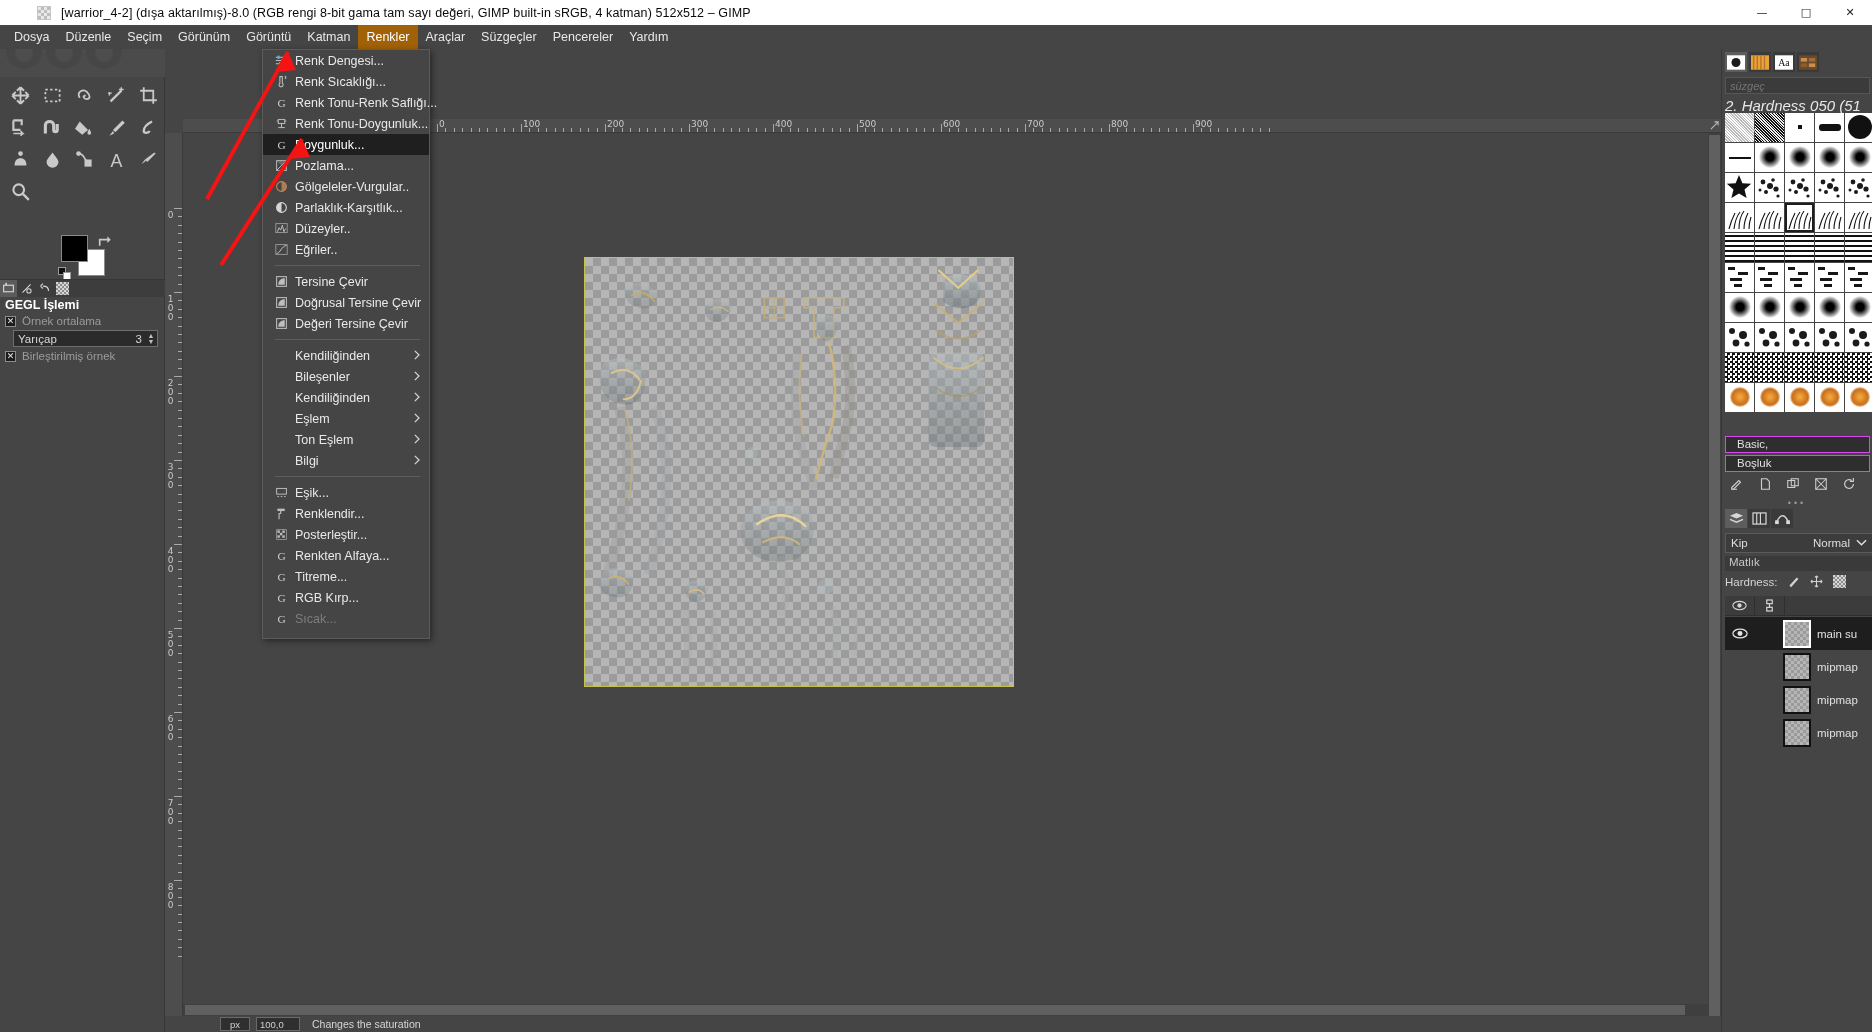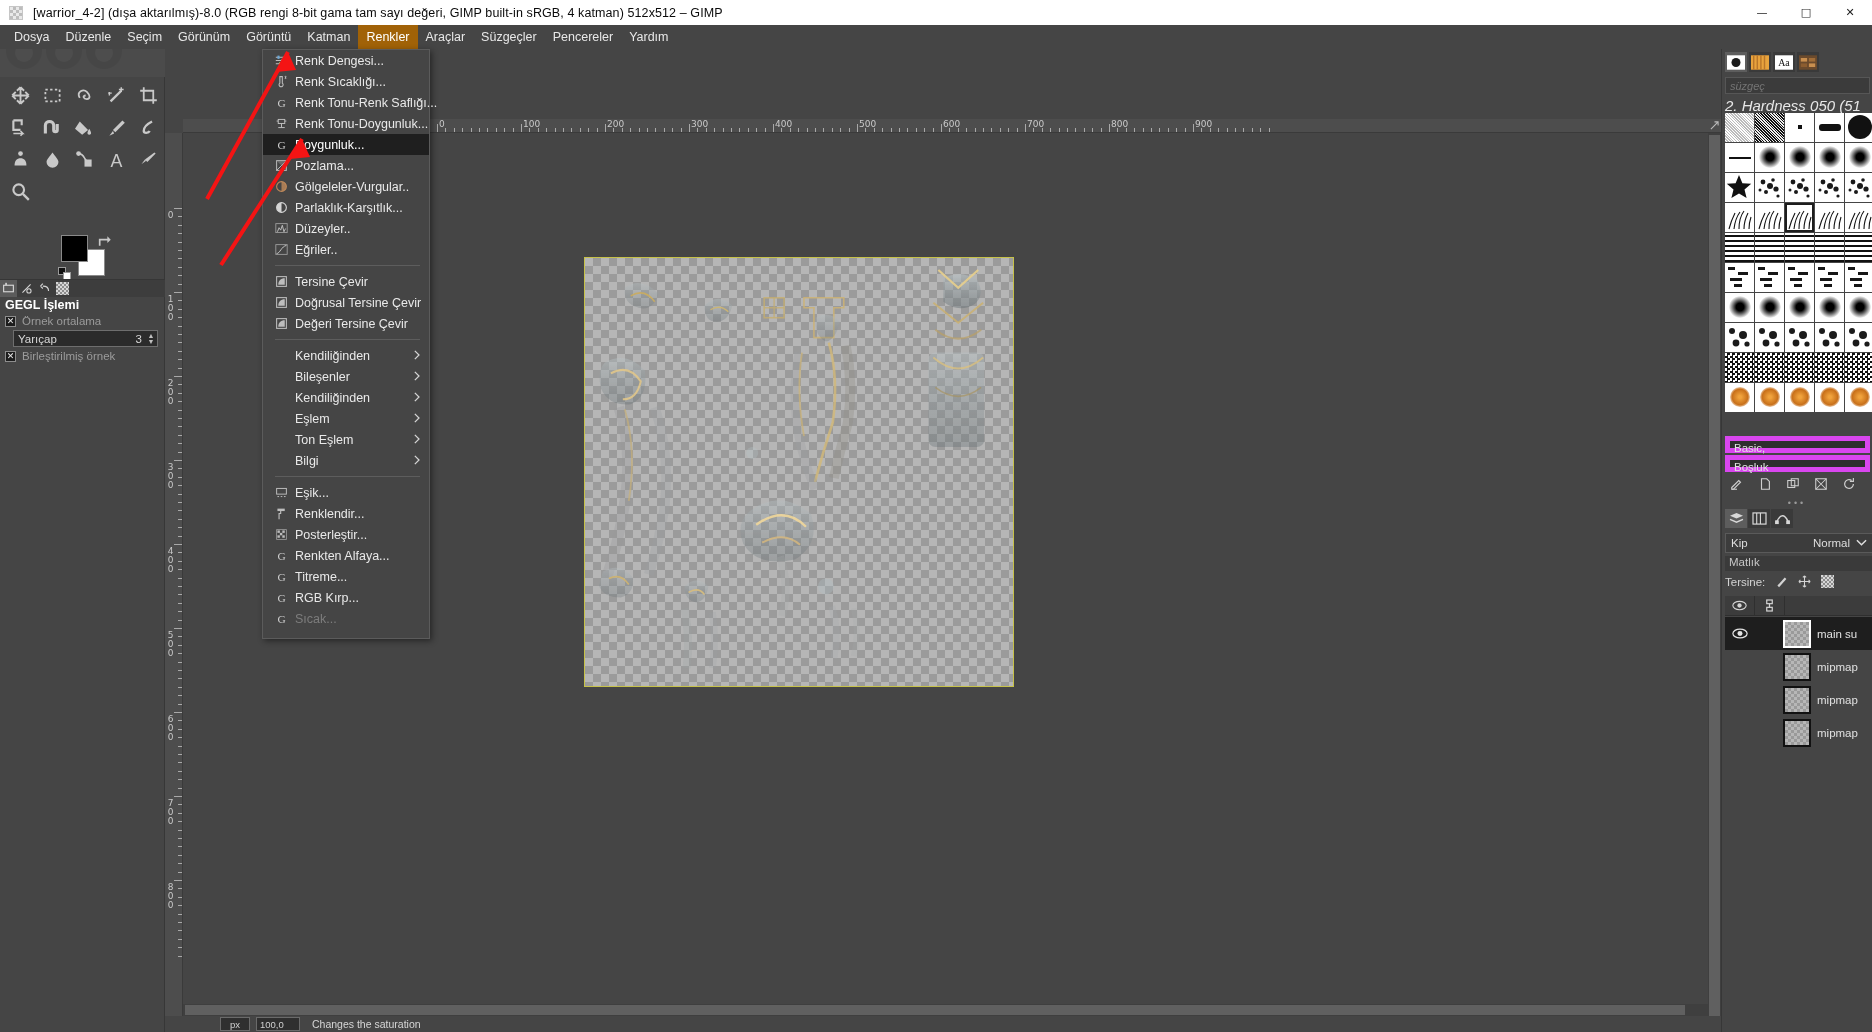--- a/index.html
+++ b/index.html
@@ -7,21 +7,21 @@
     width: 1872px; height: 1032px;
     background: #454545;
     font-family: "Liberation Sans", sans-serif;
     overflow: hidden;
   }
   body { position: relative; }
 
   
   .titlebar {
     position: absolute; left:0; top:0; width:1872px; height:25px;
-    background:#ffffff; display:flex; align-items:center;
+    background:#ffffff; display:flex; align-items:center;padding-left:28px;
   }
   .titlebar .tb-icon {
     width:14px; height:14px; margin-left:9px; margin-right:10px;
     background:
       repeating-conic-gradient(#bdbdbd 0% 25%, #e9e9e9 0% 50%) 0 0/6px 6px;
     border:1px solid #c6c6c6;
   }
   .titlebar .tb-title {
     font-size:12.5px; color:#0a0a0a; letter-spacing:.1px; white-space:nowrap;
   }
@@ -180,22 +180,22 @@
   }
   .brushgrid {
     position:absolute; left:3px; top:64px; width:148px; height:300px;
     display:grid; grid-template-columns:repeat(5,29px); grid-auto-rows:29px; gap:1px;
   }
   .bcell { width:29px; height:29px; background:#fff; overflow:hidden; position:relative; }
   .bcell.sel { outline:2px solid #1d1d1d; outline-offset:-2px; }
 
   .dock-row {
     position:absolute; left:3px; width:145px; height:17px;
-    background:#2e2e2e; border:5px solid #d946ef; font-size:11.5px; color:#e0e0e0;
-    padding-left:4px; line-height:15px;
+    background:#2e2e2e; border:1px solid #d946ef; font-size:11.5px; color:#e0e0e0;
+    padding-left:11px; line-height:15px;
   }
   .dock-btnrow {
     position:absolute; left:3px; width:148px; height:20px; display:flex;
     align-items:center; gap:14px; padding-left:5px; color:#cfcfcf;
   }
   .dock-sep { position:absolute; left:55px; width:40px; height:3px; color:#9a9a9a;
               font-size:9px; letter-spacing:3px; text-align:center; }
   .layertabs { position:absolute; left:3px; display:flex; gap:1px; }
   .ltab { width:22px; height:19px; background:#3a3a3a; display:flex;
           align-items:center; justify-content:center; color:#d5d5d5; }
@@ -1116,21 +1116,21 @@
       <span>Normal</span>
       <svg width="11" height="8" viewBox="0 0 12 8">
           <path d="M1 1l5 5 5-5" fill="none" stroke="#dedede" stroke-width="1.6"></path>
         </svg>
     </span>
   </div>
 
   <div class="opacityrow" style="top:507px;">Matlık</div>
 
   <div class="lockrow" style="top:524px;">
-    <span>Tersine:</span>
+    <span>Hardness:</span>
     <span><svg width="13" height="13" viewBox="0 0 16 16">
           <path d="M3 13L12 3l2 2-9 10z" fill="#d3d3d3"></path>
         </svg></span>
     <span><svg width="13" height="13" viewBox="0 0 16 16">
           <path d="M8 1v14M1 8h14M8 1l-2 2M8 1l2 2M8 15l-2-2M8 15l2-2M1 8l2-2M1 8l2 2M15 8l-2-2M15 8l-2 2" stroke="#d3d3d3" stroke-width="1.3" fill="none"></path>
         </svg></span>
     <span><span style="display:inline-block;width:13px;height:13px;background:repeating-conic-gradient(#8d8d8d 0% 25%,#d7d7d7 0% 50%) 0 0/4px 4px;"></span></span>
   </div>
 
   <div class="layerhdr" style="top:547px;">

